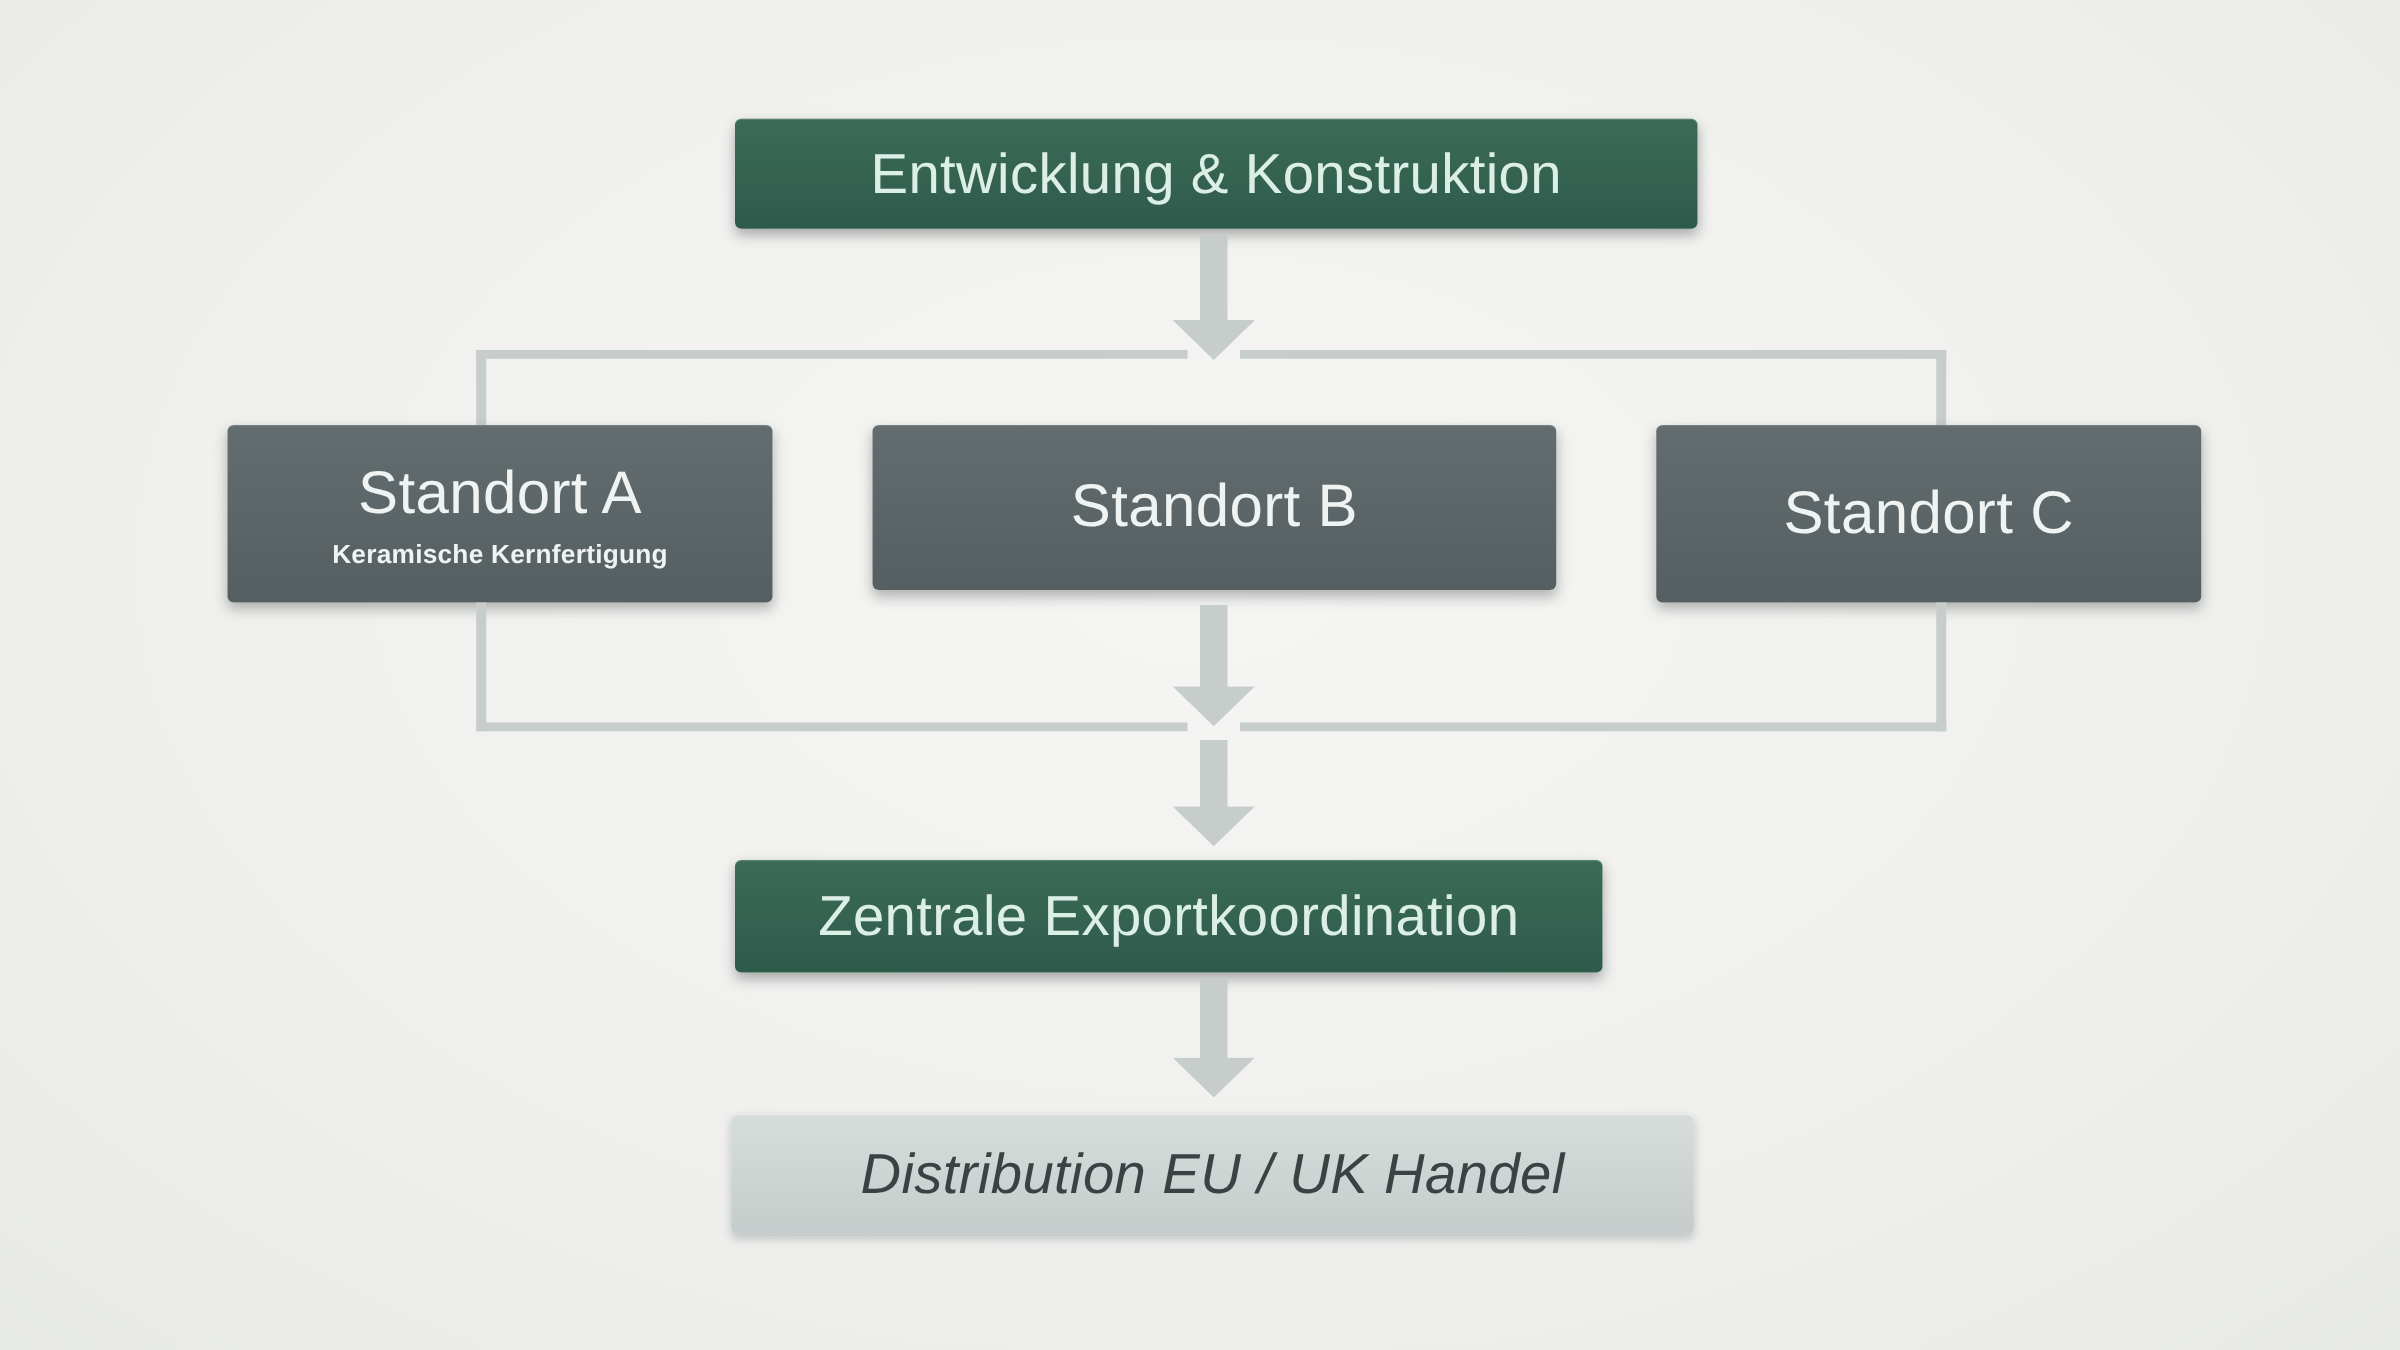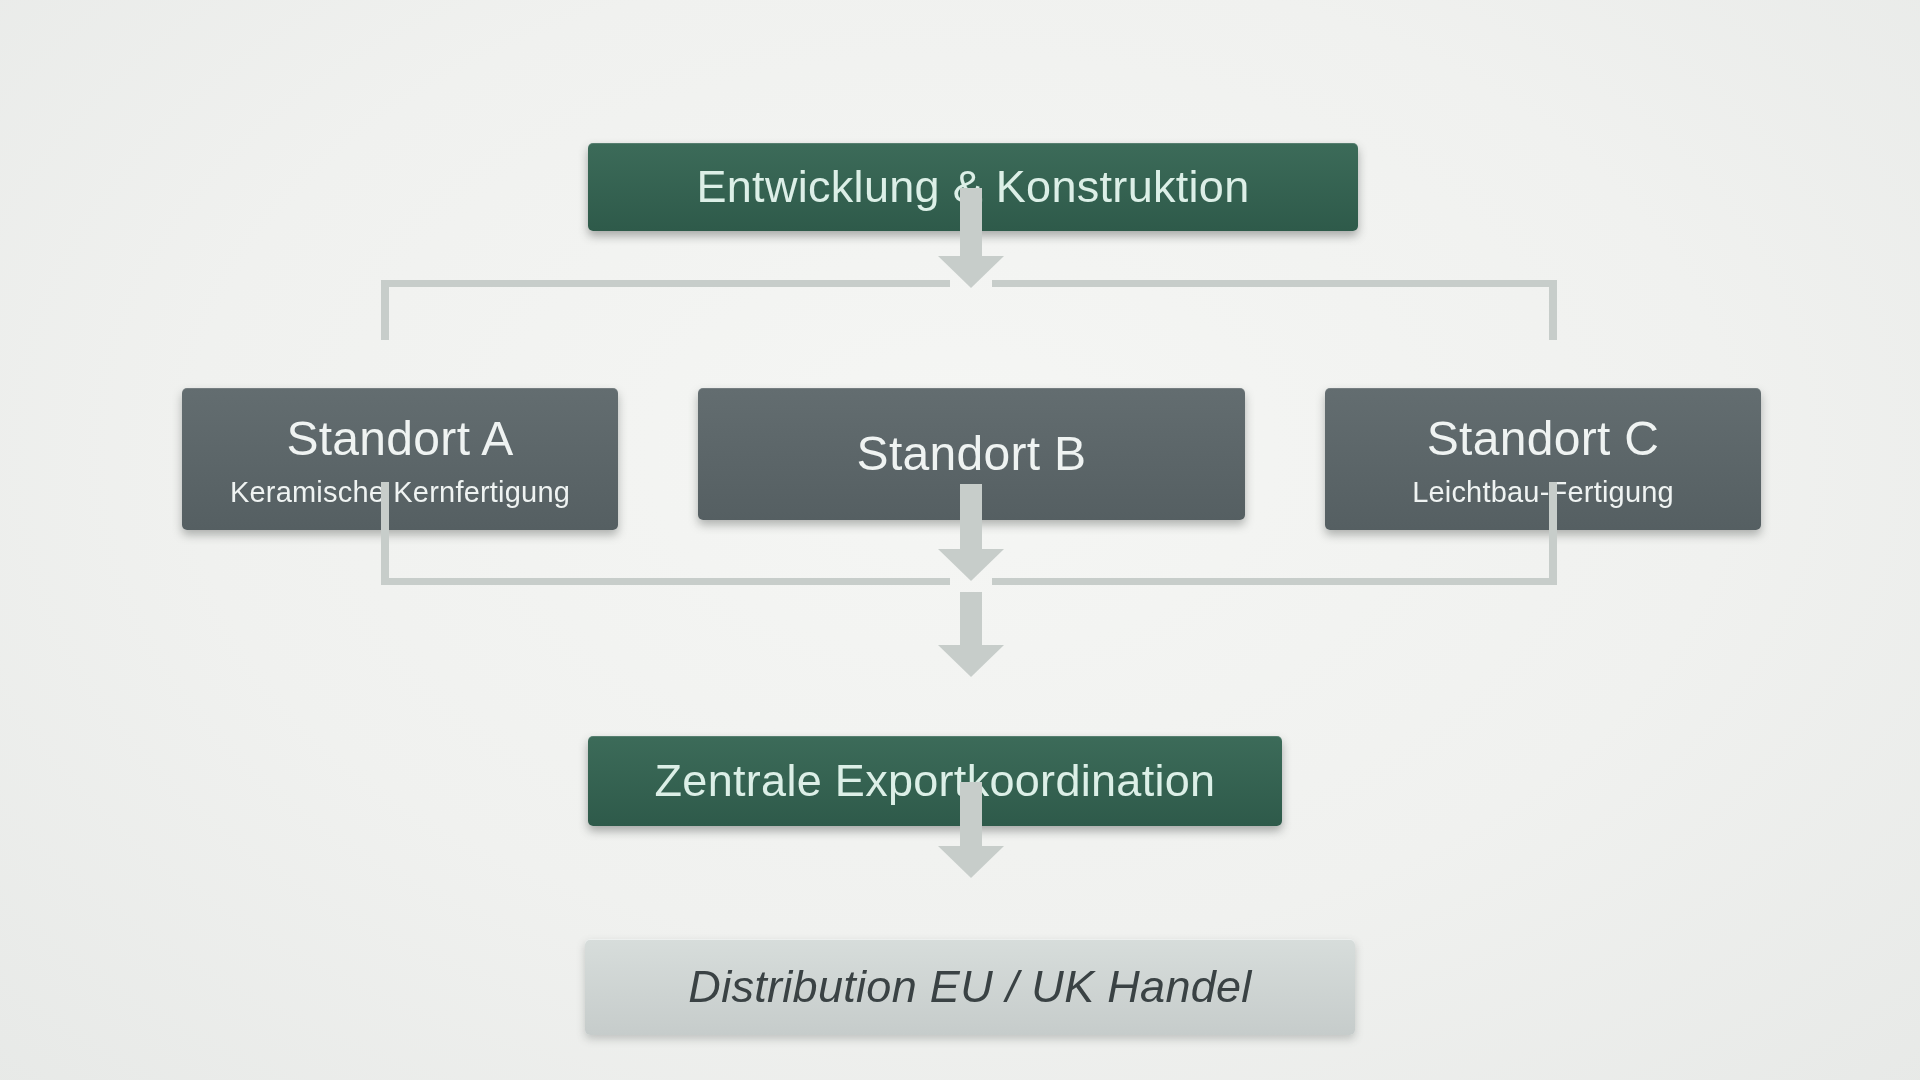--- a/index.html
+++ b/index.html
@@ -29,21 +29,20 @@
     background: radial-gradient(ellipse 1400px 900px at 50% 42%, var(--bg-center) 0%, #f0f1ef 55%, var(--bg-edge) 100%);
   }
   .box {
     position: absolute;
     display: flex;
     flex-direction: column;
     align-items: center;
     justify-content: center;
     text-align: center;
     border-radius: 5px;
-    margin-top: 48px;
   }
   .box.green {
     background: linear-gradient(180deg, var(--green-top) 0%, var(--green-bottom) 100%);
     box-shadow: 0 5px 10px rgba(75, 80, 78, 0.45), inset 0 1px 0 rgba(255,255,255,0.14);
     color: var(--green-text);
   }
   .box.gray {
     background: linear-gradient(180deg, var(--gray-top) 0%, var(--gray-bottom) 100%);
     box-shadow: 0 5px 10px rgba(75, 80, 78, 0.40), inset 0 1px 0 rgba(255,255,255,0.12);
     color: var(--gray-text);
@@ -60,25 +59,26 @@
     line-height: 1.1;
     white-space: nowrap;
   }
   .site-title {
     font-size: 48px;
     letter-spacing: 0.3px;
     line-height: 1.25;
     white-space: nowrap;
   }
   .site-subtitle {
-    font-size: 29px;
+    font-size: 21px;
     letter-spacing: 0.2px;
     margin-top: 6px;
     line-height: 1.2;
     white-space: nowrap;
+    font-weight: bold;
   }
   
   .line {
     position: absolute;
     background: var(--connector);
   }
   
   .arrow { position: absolute; }
   .arrow-shaft {
     position: absolute;
@@ -151,21 +151,20 @@
 
   <div id="site-a" class="box gray">
     <div class="site-title">Standort A</div>
     <div class="site-subtitle">Keramische Kernfertigung</div>
   </div>
   <div id="site-b" class="box gray">
     <div class="site-title">Standort B</div>
   </div>
   <div id="site-c" class="box gray">
     <div class="site-title">Standort C</div>
-    <div class="site-subtitle">Leichtbau-Fertigung</div>
   </div>
 
   <div id="arrow-2" class="arrow">
     <div class="arrow-shaft"></div>
     <div class="arrow-head"></div>
   </div>
 
   <div id="bracket2-v-left" class="line"></div>
   <div id="bracket2-v-right" class="line"></div>
   <div id="bracket2-h-left" class="line"></div>

